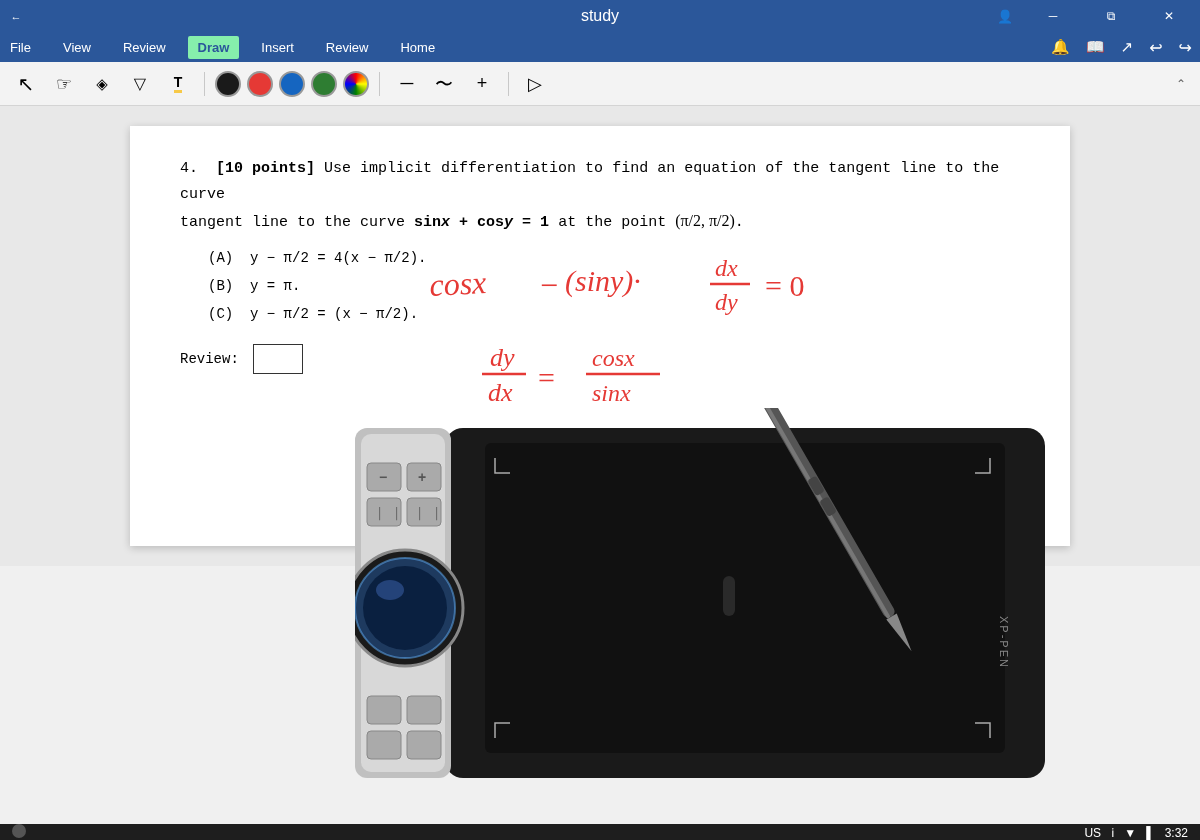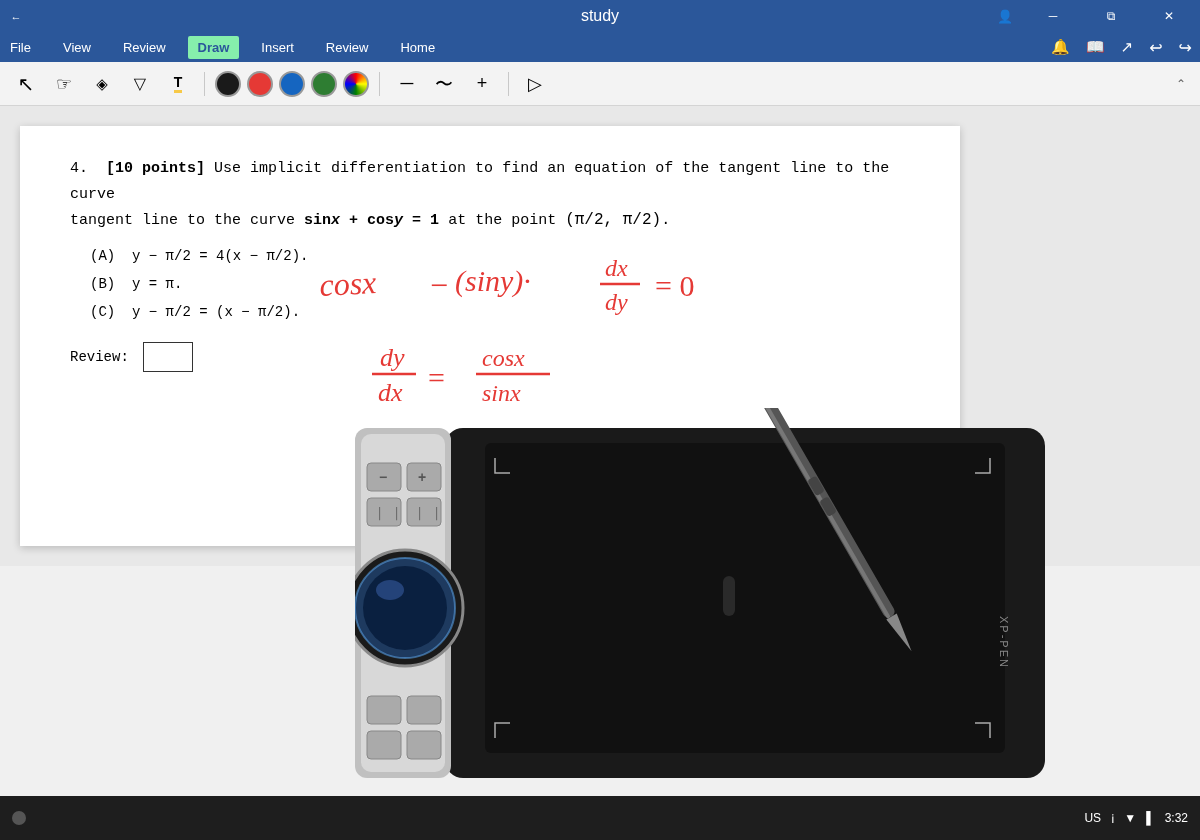--- a/index.html
+++ b/index.html
@@ -112,21 +112,21 @@
       color: #666;
       cursor: pointer;
       padding: 4px;
     }
 
     
     .doc-area {
       background: #e8e8e8;
       flex: 1;
       display: flex;
-      justify-content: flex-start;
+      justify-content: center;
       padding: 20px;
       height: 460px;
       overflow: hidden;
       position: relative;
     }
     .doc-page {
       background: white;
       width: 940px;
       min-height: 420px;
       box-shadow: 0 2px 8px rgba(0,0,0,0.2);
@@ -137,38 +137,38 @@
     }
 
     
     .question-text {
       line-height: 1.7;
       font-size: 15px;
       font-family: 'Courier New', monospace;
     }
     .bold { font-weight: bold; }
 
-    .choices { margin: 8px 0 8px 20px; line-height: 2; }
+    .choices { margin: 8px 0 8px 28px; line-height: 2; }
     .choice { font-size: 14px; font-family: 'Courier New', monospace; }
 
     .answer-row { margin-top: 16px; font-size: 14px; font-family: 'Courier New', monospace; }
     .answer-box {
       display: inline-block;
       width: 50px; height: 30px;
       border: 1.5px solid #333;
       margin-left: 6px;
       vertical-align: middle;
     }
 
     
     .status-bar {
       background: #1e1e1e;
-      height: 44px;
-      display: flex;
-      align-items: center;
+      height: 16px;
+      display: flex;
+      align-items: flex-start;
       padding: 0 12px;
       color: white;
       font-size: 12px;
     }
     .status-left { display: flex; align-items: center; gap: 8px; }
     .status-circle {
       width: 14px; height: 14px;
       border-radius: 50%;
       background: #555;
     }
@@ -254,21 +254,21 @@
   <div class="ribbon-chevron">⌃</div>
 </div>
 
 <div class="doc-area">
   <div class="doc-page">
 
     <div class="question-text">
       <span>4.</span>&nbsp;
       <span class="bold">[10 points]</span>
       <span>Use implicit differentiation to find an equation of the tangent line to the curve</span><br>
-      <span>tangent line to the curve <strong>sin<em>x</em> + cos<em>y</em> = 1</strong> at the point <span style="font-family:Liberation Mono, monospace;font-size:16px;">(π/2, π/2)</span>.</span>
+      <span>tangent line to the curve <strong>sin<em>x</em> + cos<em>y</em> = 1</strong> at the point <span style="font-family:Liberation Serif, serif;font-size:16px;">(π/2, π/2)</span>.</span>
     </div>
 
     <div class="choices">
       <div class="choice">(A)&nbsp; y − π/2 = 4(x − π/2).</div>
       <div class="choice">(B)&nbsp; y = π.</div>
       <div class="choice">(C)&nbsp; y − π/2 = (x − π/2).</div>
     </div>
 
     <div class="answer-row">
       <span>Review:</span>

